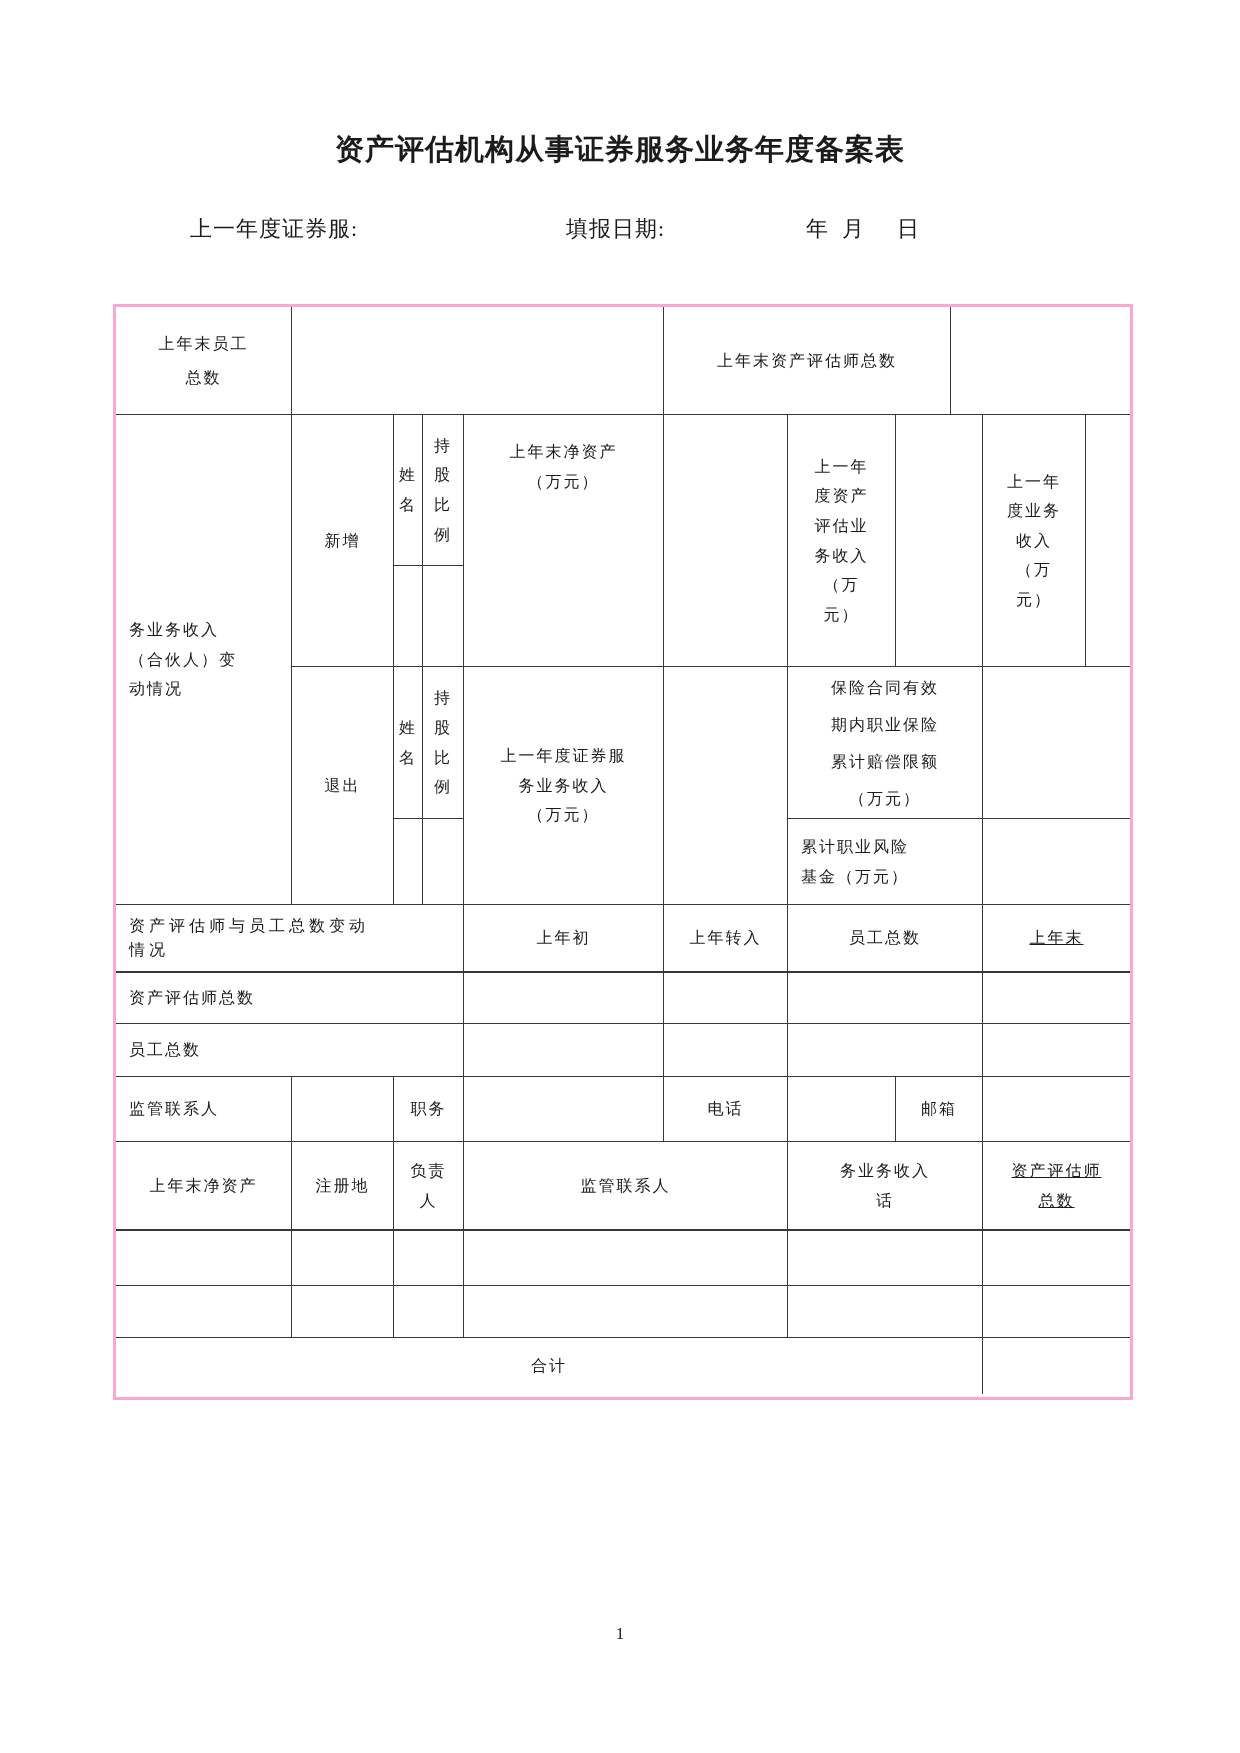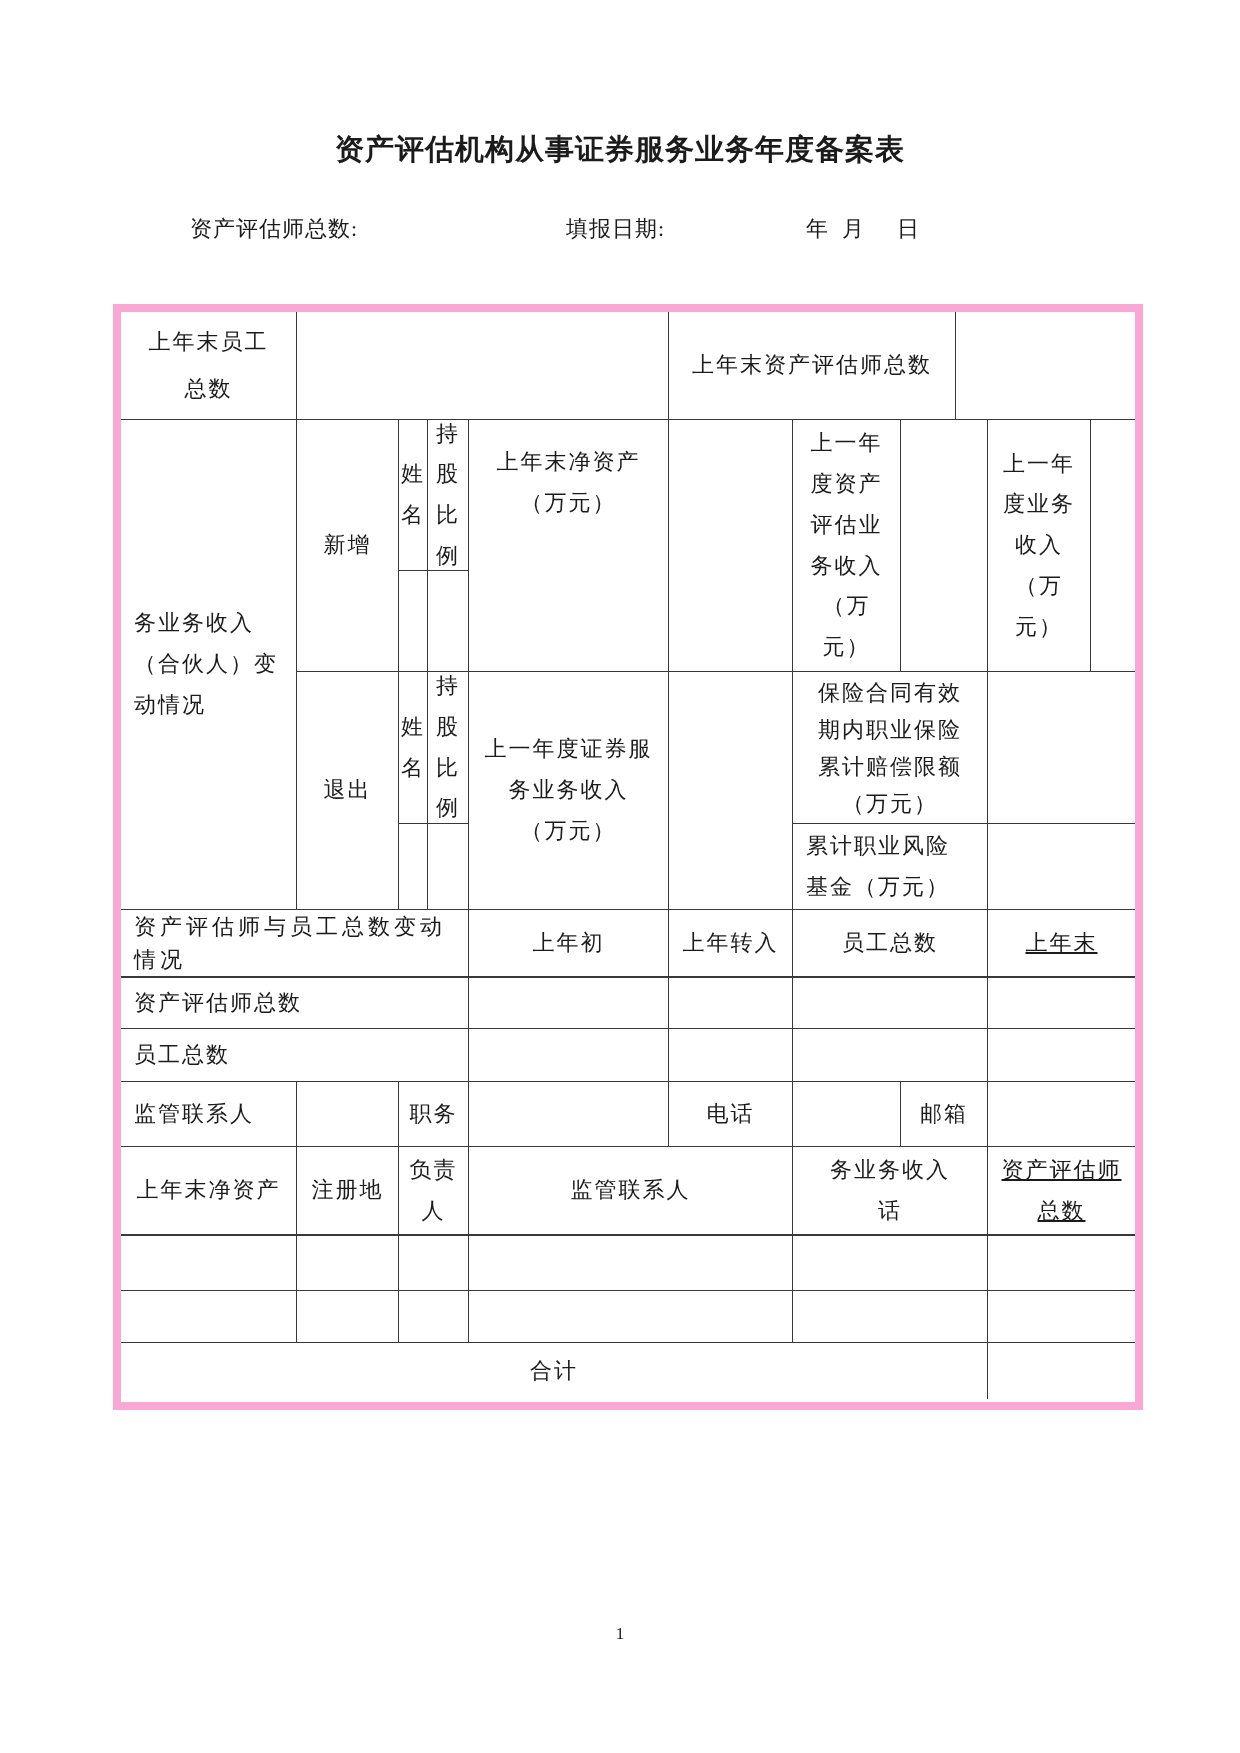--- a/index.html
+++ b/index.html
@@ -19,22 +19,22 @@
   .subtitle span{position:absolute;top:0;}
   .sub-org{left:190px;}
   .sub-date{left:566px;}
   .sub-year{left:806px;}
   .sub-month{left:842px;}
   .sub-day{left:897px;}
 
   .tbl{
     position:absolute;left:113px;top:304px;
     width:1014px;height:1090px;
-    border:8px solid #f9a8d4;
-    font-size:22px;
+    border:3px solid #f9a8d4;
+    font-size:16px;
   }
   .row{display:flex;}
   .col{display:flex;flex-direction:column;}
   .c{
     box-sizing:border-box;flex:0 0 auto;
     border-right:1px solid #383838;border-bottom:1px solid #383838;
     display:flex;align-items:center;justify-content:center;
     text-align:center;white-space:pre-line;line-height:1.85;
     letter-spacing:2px;overflow:hidden;
   }
@@ -61,21 +61,21 @@
   .page-num{position:absolute;top:1624px;left:0;width:100%;text-align:center;font-size:17px;}
 </style>
 </head>
 <body>
 
 <div class="page">
 
   <div class="doc-title">资产评估机构从事证券服务业务年度备案表</div>
 
   <div class="subtitle">
-    <span class="sub-org">资产评估师总数:</span>
+    <span class="sub-org">上一年度证券服:</span>
     <span class="sub-date">填报日期:</span>
     <span class="sub-year">年</span>
     <span class="sub-month">月</span>
     <span class="sub-day">日</span>
   </div>
 
   <div class="tbl">
 
     <div class="row h108">
       <div class="c w176 lh-loose">上年末员工

